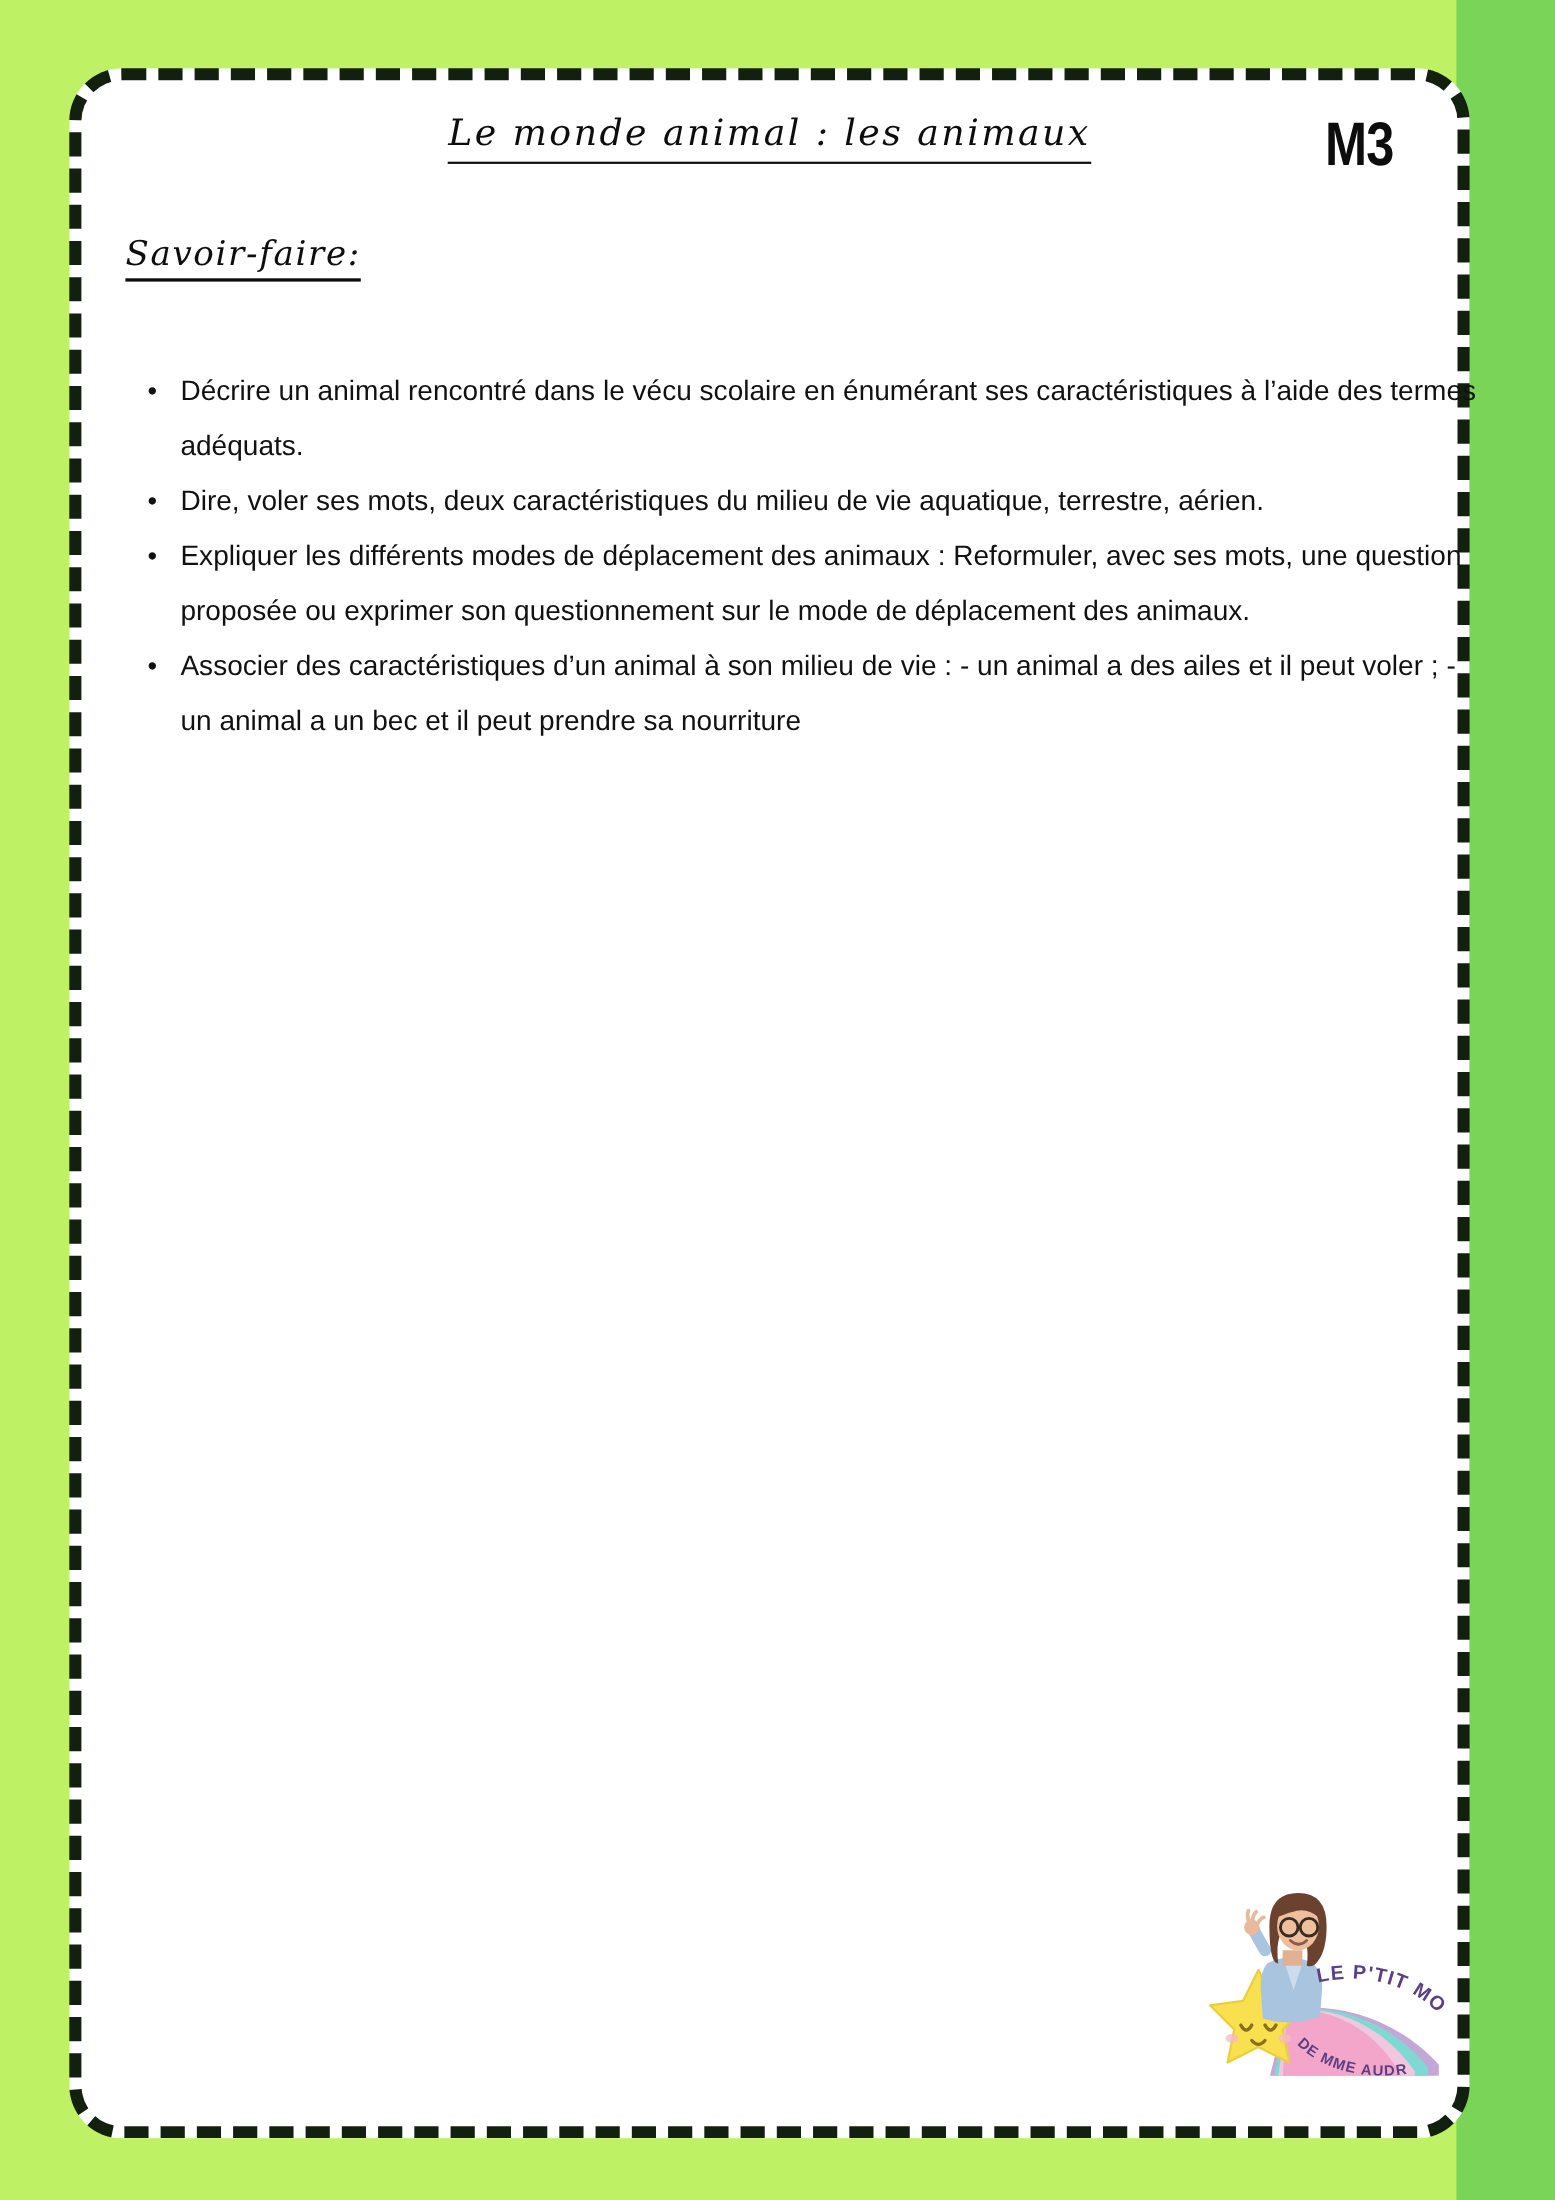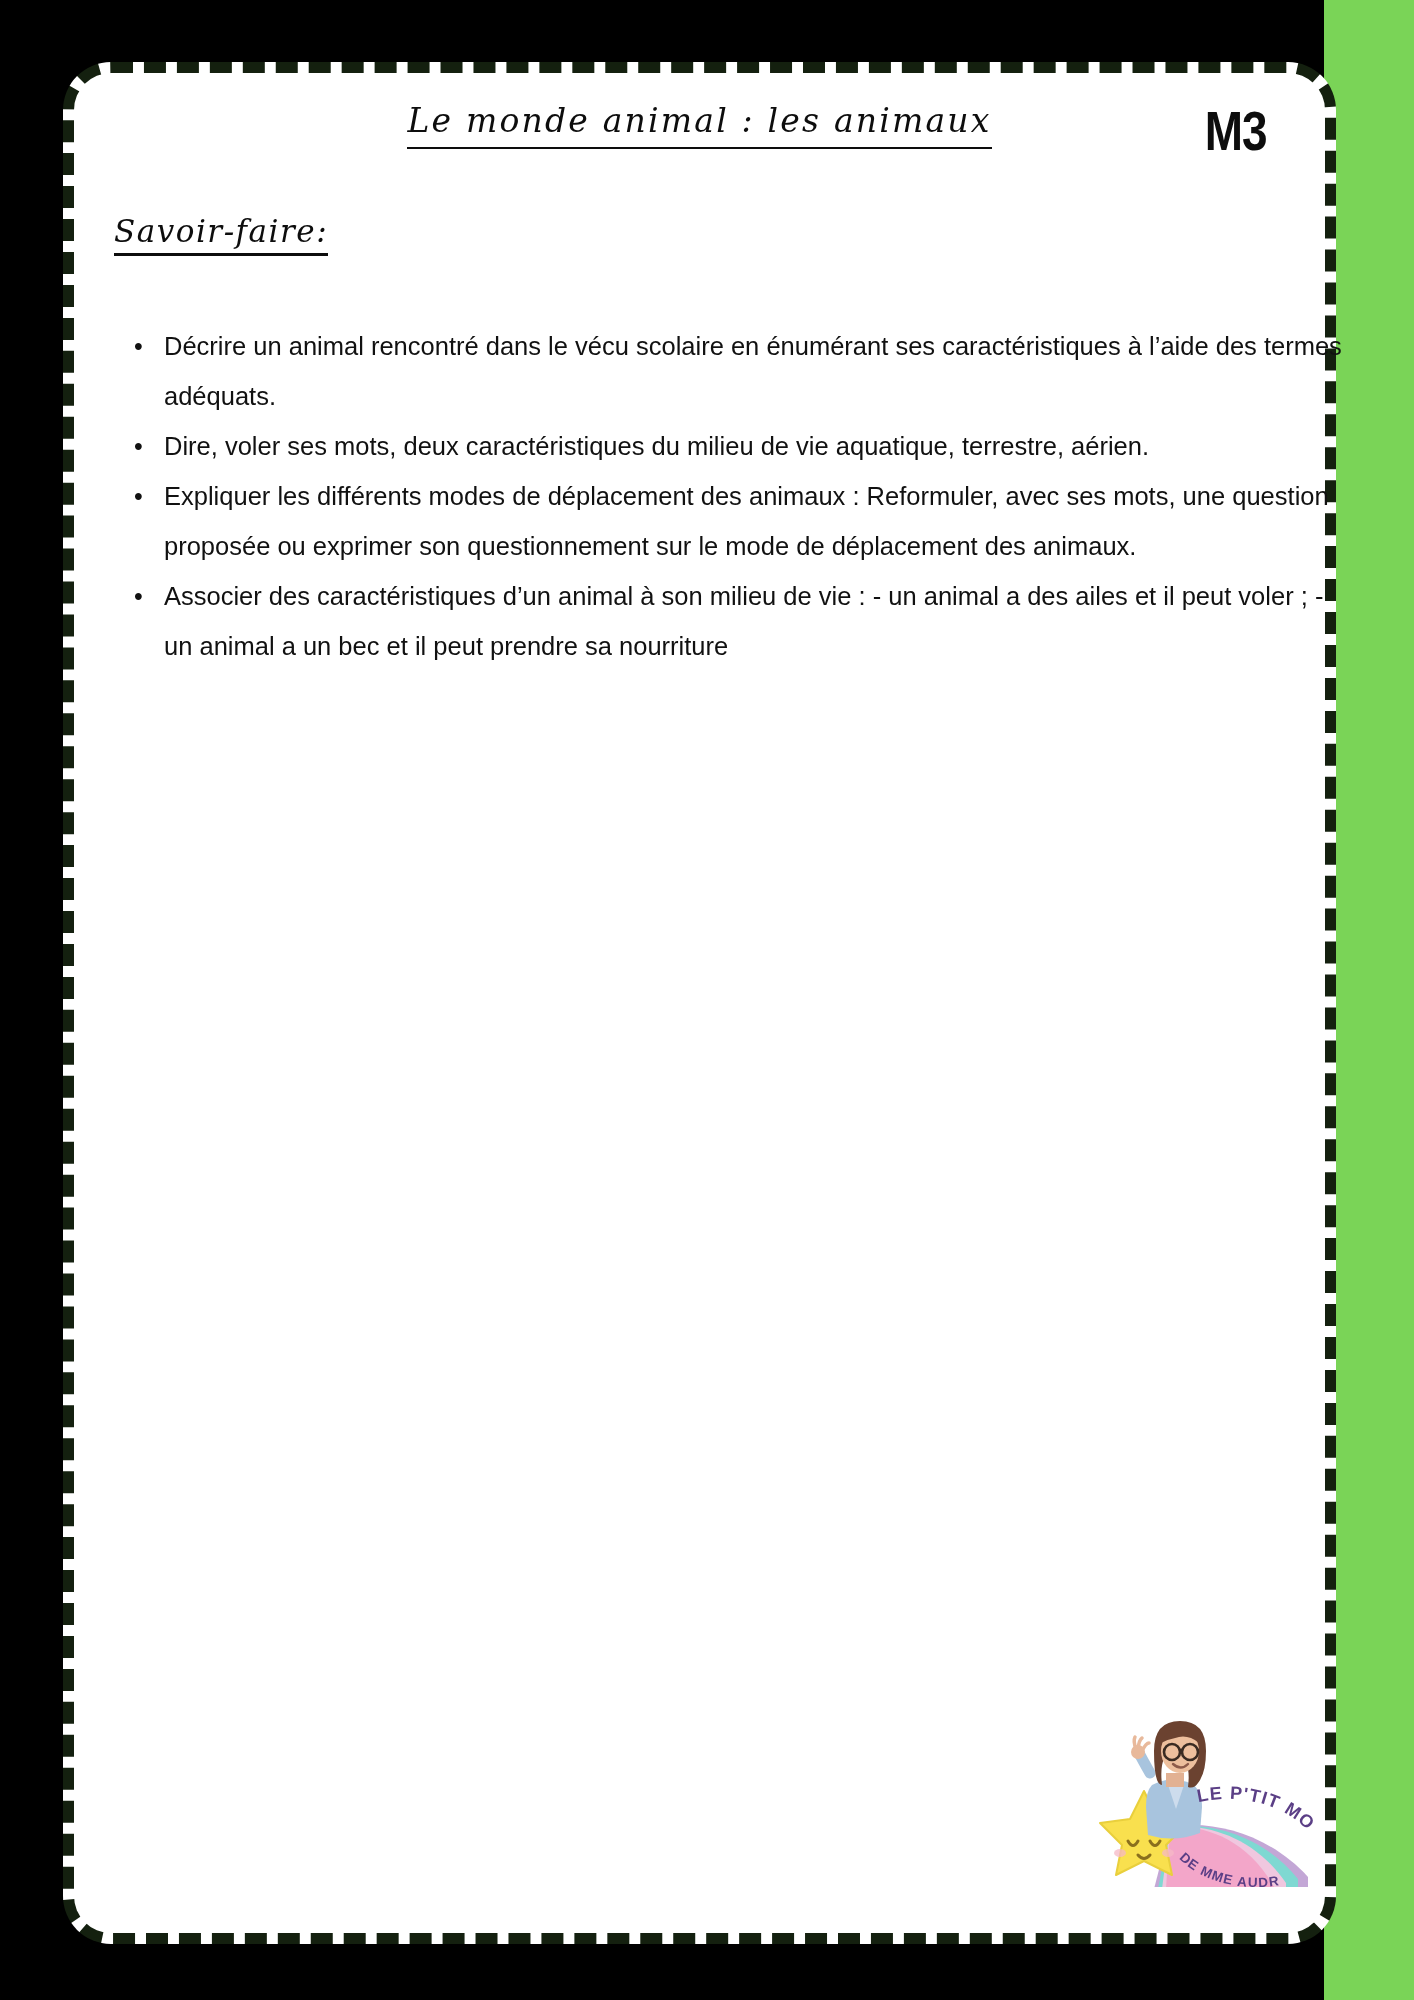--- a/index.html
+++ b/index.html
@@ -13,21 +13,21 @@
     font-family: "Liberation Sans", sans-serif;
     overflow: hidden;
   }
 
   #page-wrap {
     position: absolute;
     left: 0;
     top: 0;
     width: 1324px;
     height: 2000px;
-    background: #000000;
+    background: #bef264;
   }
 
   
   #sheet {
     position: absolute;
     left: 63px;
     top: 62px;
     width: 1273px;
     height: 1882px;
     background: #ffffff;
@@ -93,21 +93,21 @@
   #section-heading span.inner {
     display: inline-block;
     border-bottom: 3px solid #0d0d0d;
     padding-bottom: 4px;
   }
 
   
   #objectives {
     position: absolute;
     left: 38px;
-    top: 248px;
+    top: 258px;
     width: 1190px;
     margin: 0;
     padding: 0 0 0 52px;
     list-style: none;
   }
 
   #objectives li {
     position: relative;
     font-family: "Liberation Sans", sans-serif;
     font-size: 25.5px;

